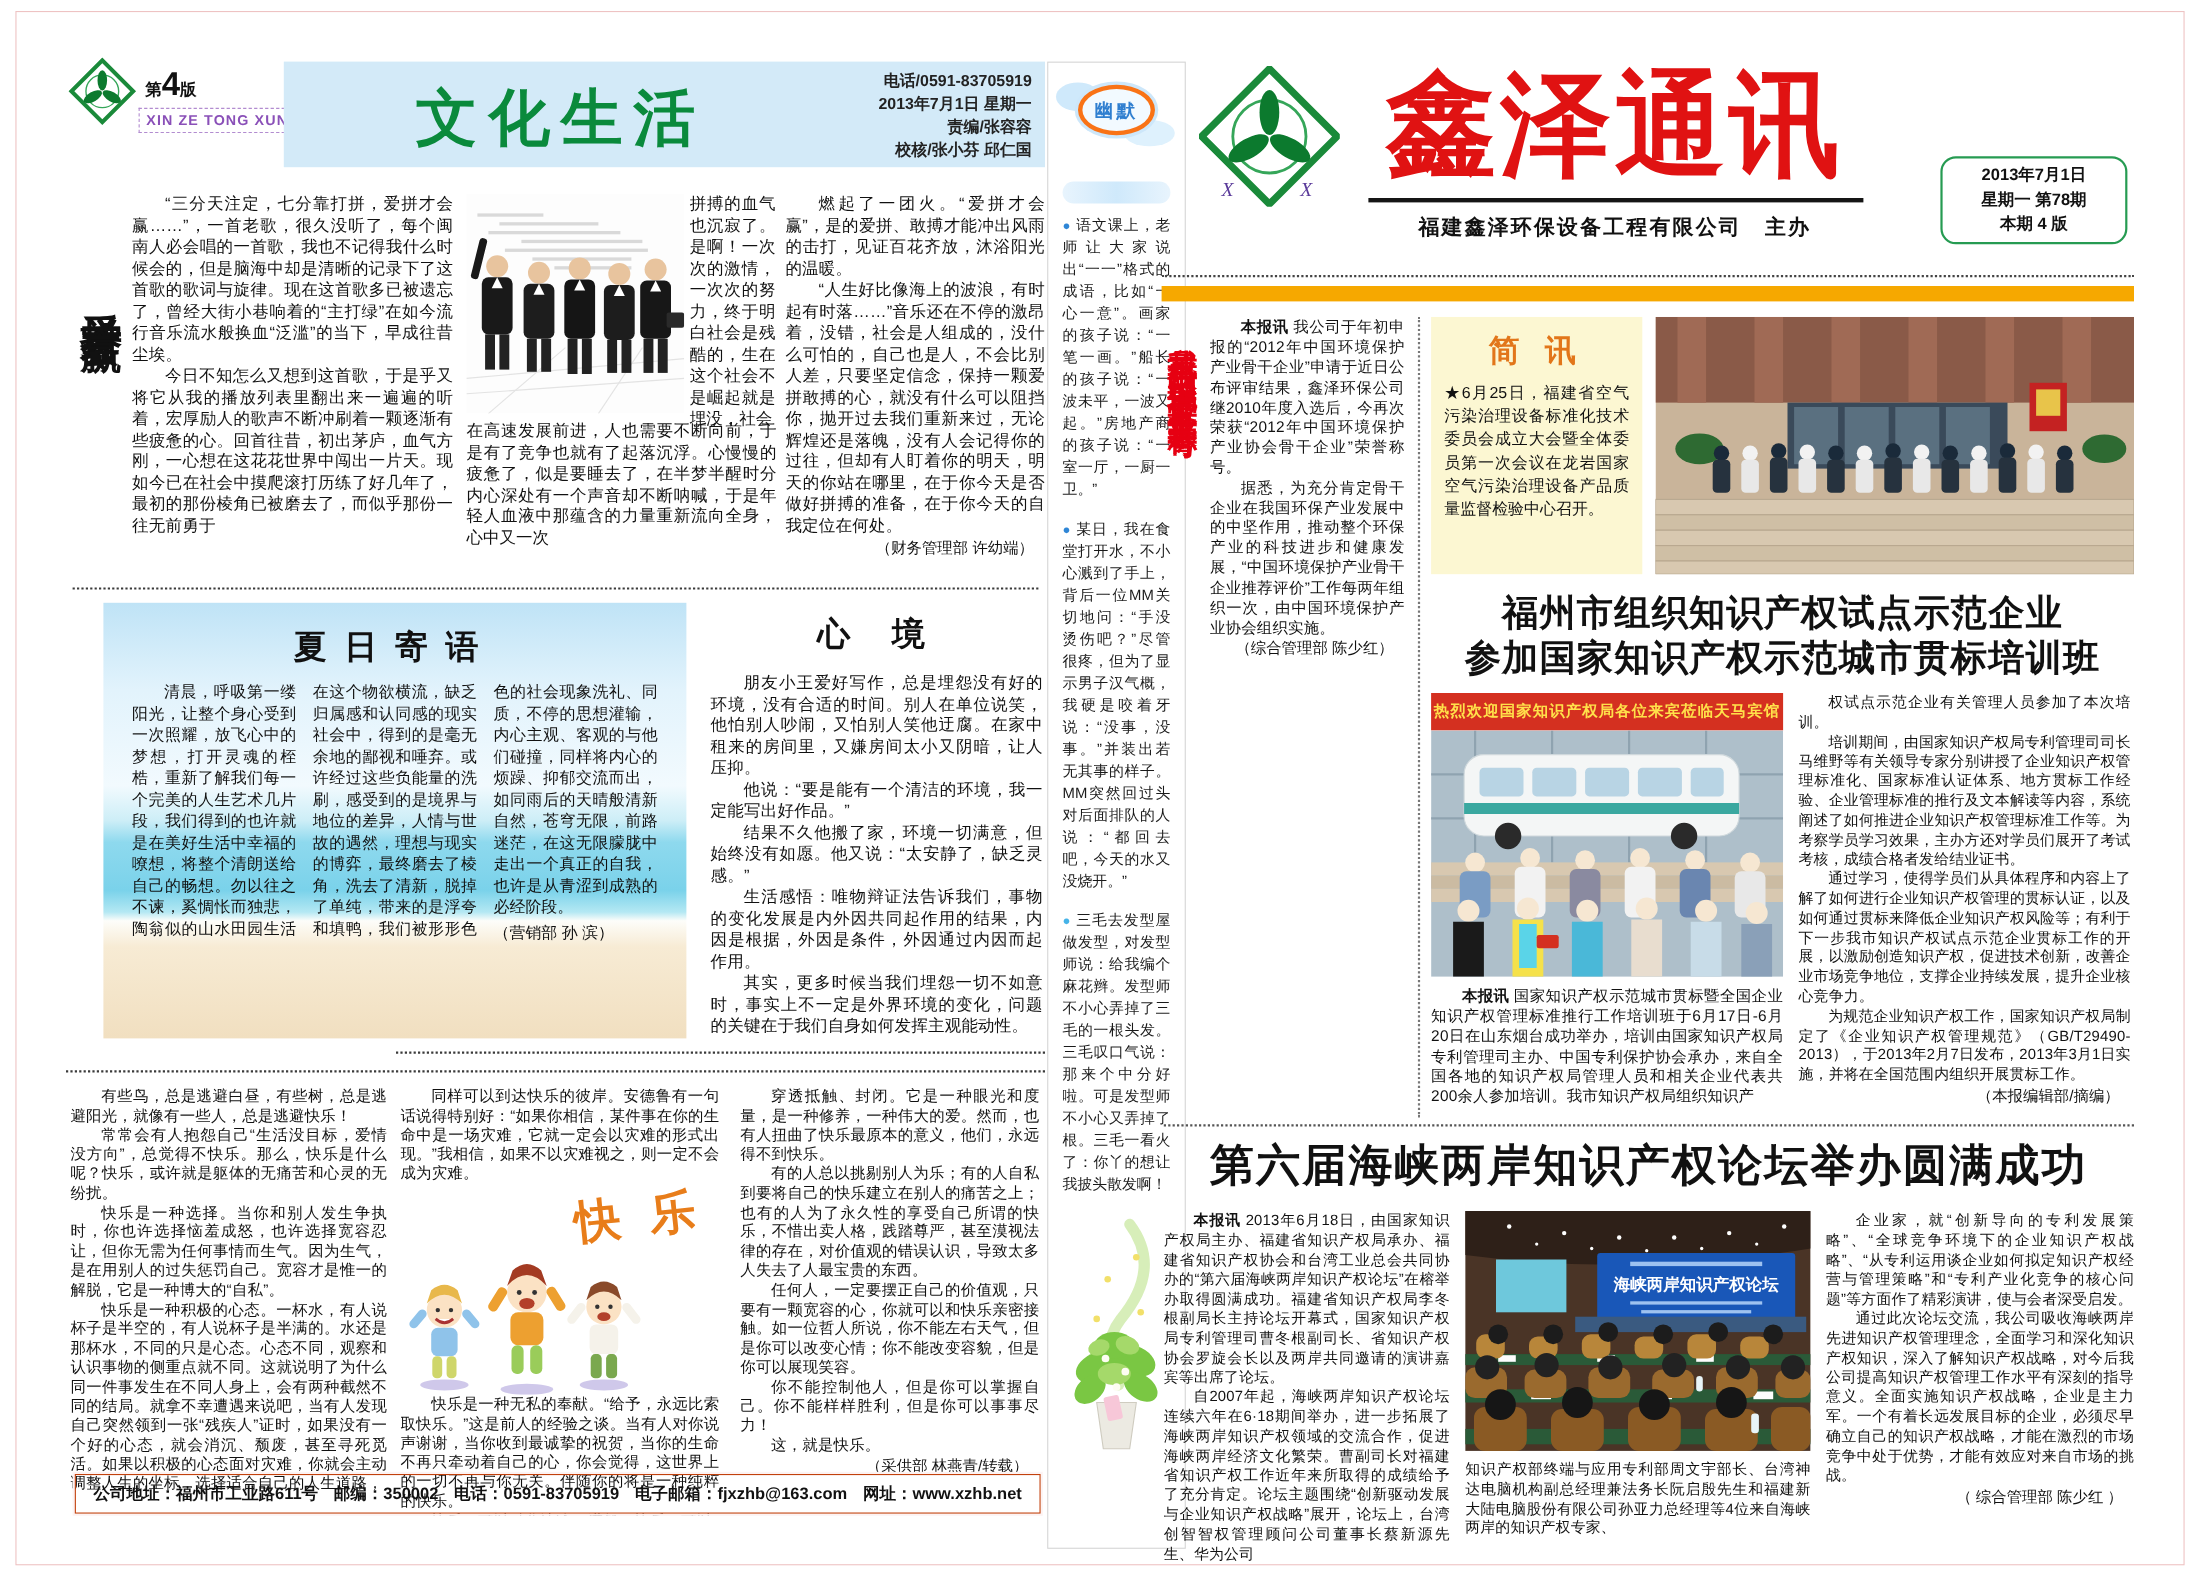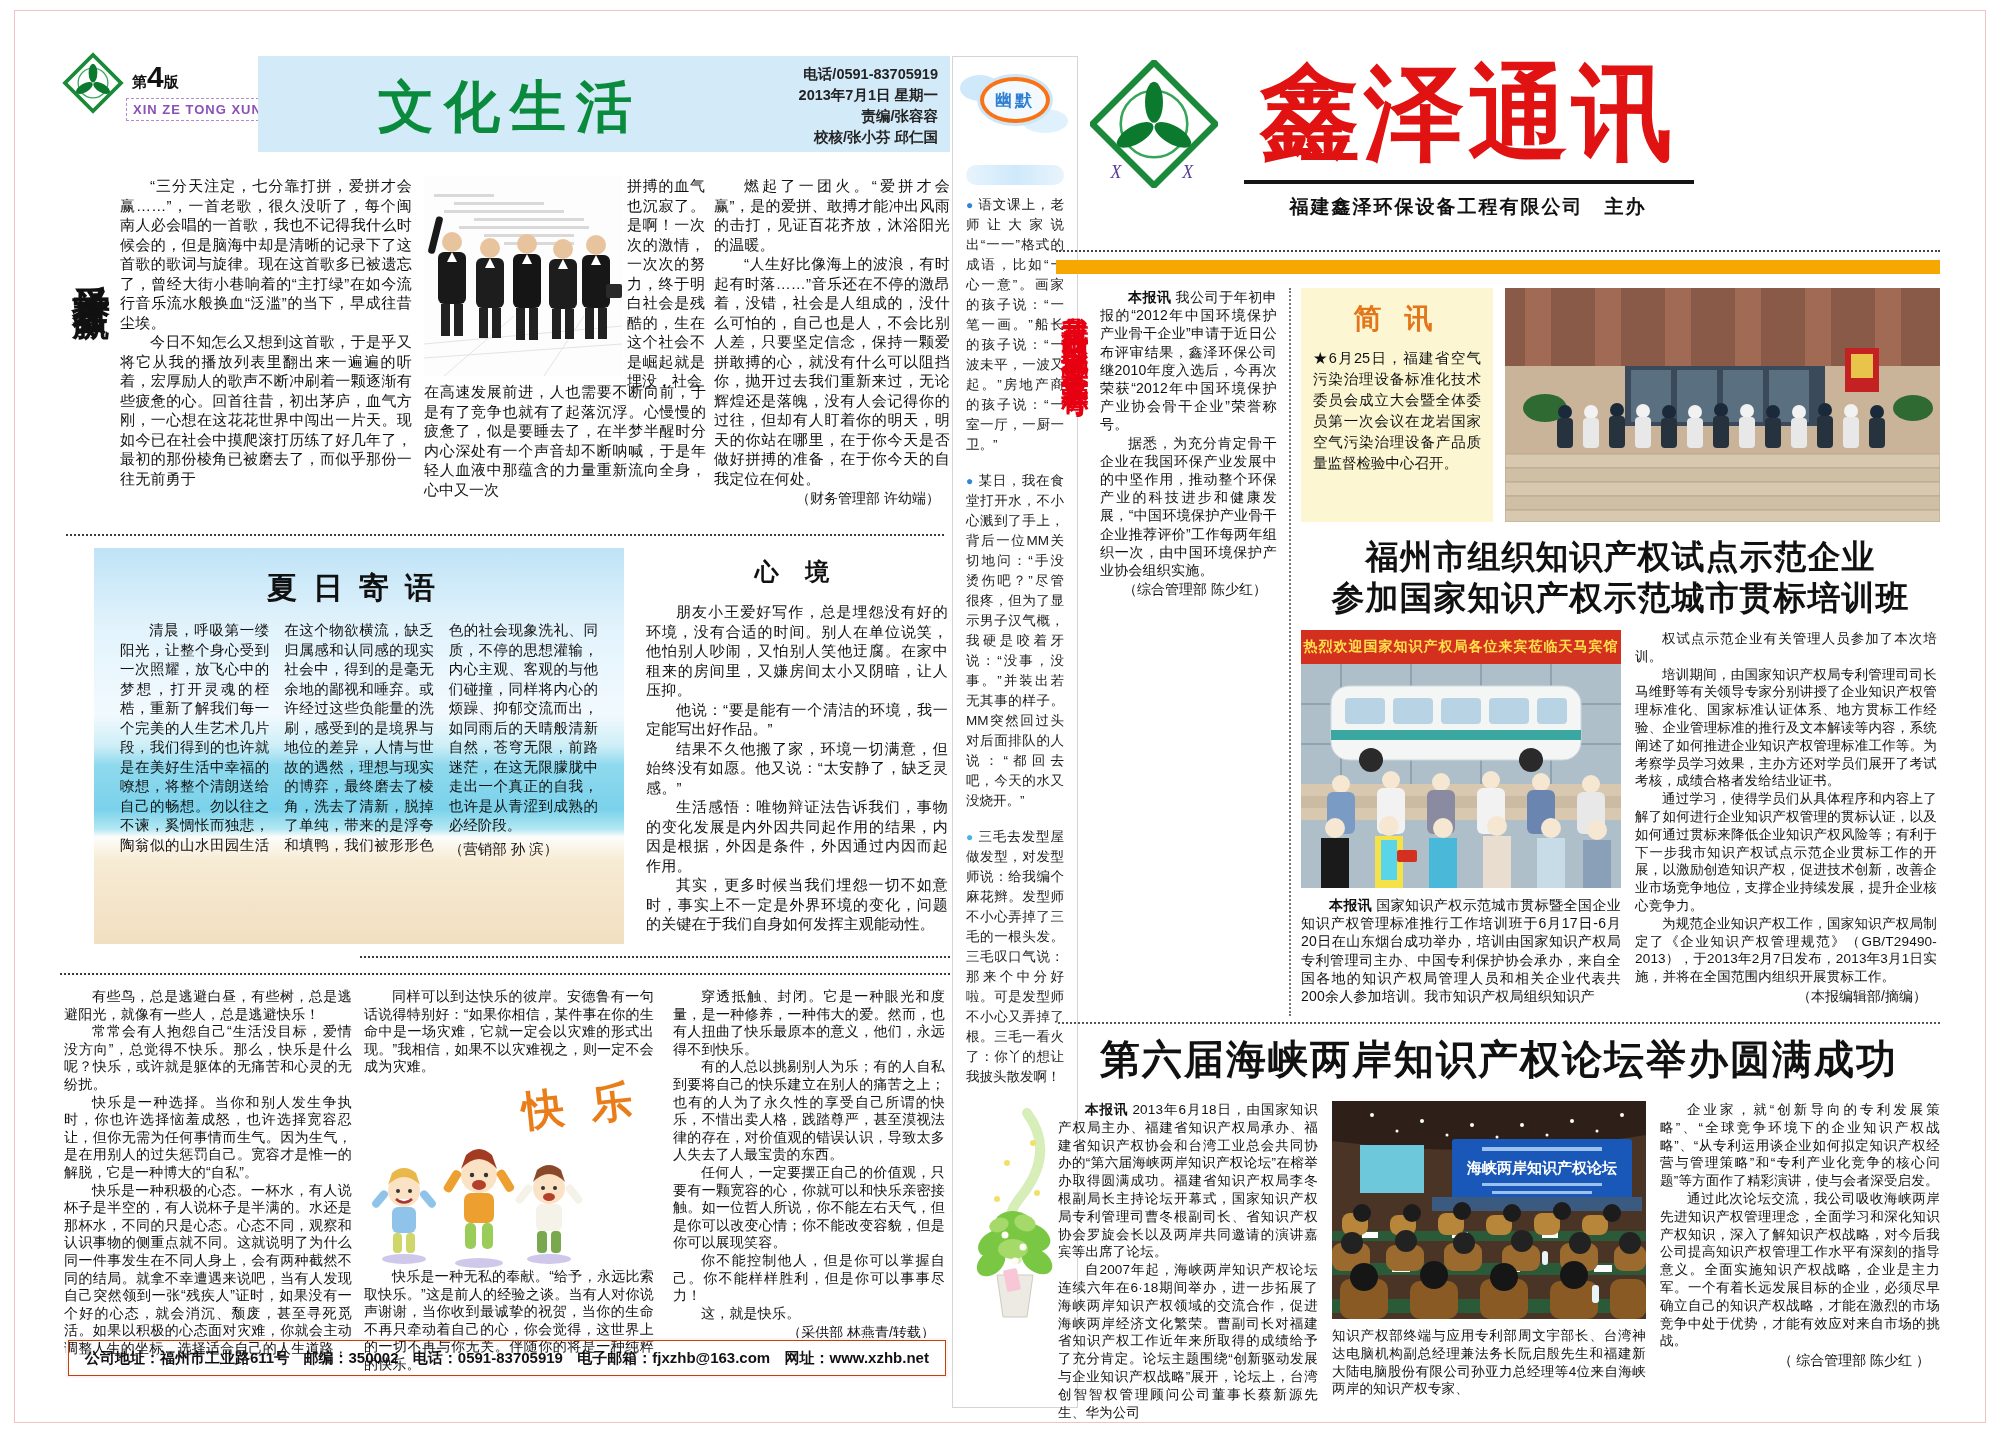--- a/index.html
+++ b/index.html
@@ -41,21 +41,21 @@
   .wv2b { left:0; right:0; top:925px; }
 
   .midband { position:absolute; left:34px; top:500px; width:856px; height:398px; display:flex; }
   .beach { width:530px; height:396px; padding:20px 26px 10px;
     background:linear-gradient(180deg,#bfe3f6 0,#e2f3fc 20%,#f2fafe 42%,#cdeef7 50%,#8ed9ee 55%,#7ad2ea 66%,#b4e8f3 71%,#fdfdfa 73%,#f7ebd4 79%,#f1dfc0 100%); }
   .beach-title { text-align:center; font-size:30px; font-weight:900; letter-spacing:16px; font-family:"Liberation Serif",serif; margin-bottom:12px; }
   .beach-cols { column-count:3; column-gap:15px; }
   .beach-cols p { font-size:14.5px; line-height:19.5px; text-align:justify; text-indent:2em; }
   .beach-by { text-indent:0 !important; text-align:right; margin-top:4px; }
   .xinjing { width:302px; margin-left:22px; padding-top:2px; }
-  .xj-title { text-align:center; font-size:24px; font-weight:900; letter-spacing:10px; margin:6px 0 14px; font-family:Liberation Sans, sans-serif; }
+  .xj-title { text-align:center; font-size:30px; font-weight:900; letter-spacing:10px; margin:6px 0 14px; font-family:Liberation Mono, monospace; }
 
   .art4 { position:absolute; left:4px; top:940px; width:886px; height:390px; display:flex; overflow:hidden; }
   .art4 p { font-size:14px; line-height:17.6px; }
   .a4c1 { width:288px; overflow:hidden; }
   .a4c2 { width:290px; margin-left:12px; overflow:hidden; }
   .a4c3 { width:272px; margin-left:19px; overflow:hidden; }
   .kgraphic { position:relative; height:192px; }
   .ktitle { position:absolute; right:14px; top:2px; font-size:42px; font-weight:900; color:#e87d1a; letter-spacing:8px; transform:rotate(-6deg); font-family:"Liberation Serif",serif; }
   .kids { position:absolute; left:0px; bottom:0px; }
 
@@ -369,20 +369,25 @@
         <circle cx="50" cy="50" r="26" fill="none" stroke="#35a659" stroke-width="2"></circle>
         <ellipse cx="50" cy="33" rx="7" ry="16" fill="#0c7a2e"></ellipse>
         <ellipse cx="50" cy="33" rx="7" ry="16" fill="#0c7a2e" transform="rotate(120 50 50)"></ellipse>
         <ellipse cx="50" cy="33" rx="7" ry="16" fill="#0c7a2e" transform="rotate(240 50 50)"></ellipse>
         <text x="16" y="92" font-size="14" fill="#5a3a9a" font-style="italic" font-family="Liberation Serif,serif">X</text>
         <text x="72" y="92" font-size="14" fill="#5a3a9a" font-style="italic" font-family="Liberation Serif,serif">X</text>
       </svg>
       <div class="mast-title">鑫泽通讯</div>
       <div class="mast-rule"></div>
       <div class="mast-org">福建鑫泽环保设备工程有限公司　主办</div>
+      <div class="datebox">
+        <div>2013年7月1日</div>
+        <div>星期一 第78期</div>
+        <div>本期 4 版</div>
+      </div>
       <div class="mast-dotted"></div>
       <div class="orange-bar"></div>
     </div>
 
     <div class="rp-body">
 
       <div class="sec1">
         <div class="vtitle-red">我司再获﹃中国环境保护产业骨干企业﹄荣誉称号</div>
         <div class="colA jt">
           <p><b class="tag">本报讯</b><span>我公司于年初申报的“2012年中国环境保护产业骨干企业”申请于近日公布评审结果，鑫泽环保公司继2010年度入选后，今再次荣获“2012年中国环境保护产业协会骨干企业”荣誉称号。</span></p>

